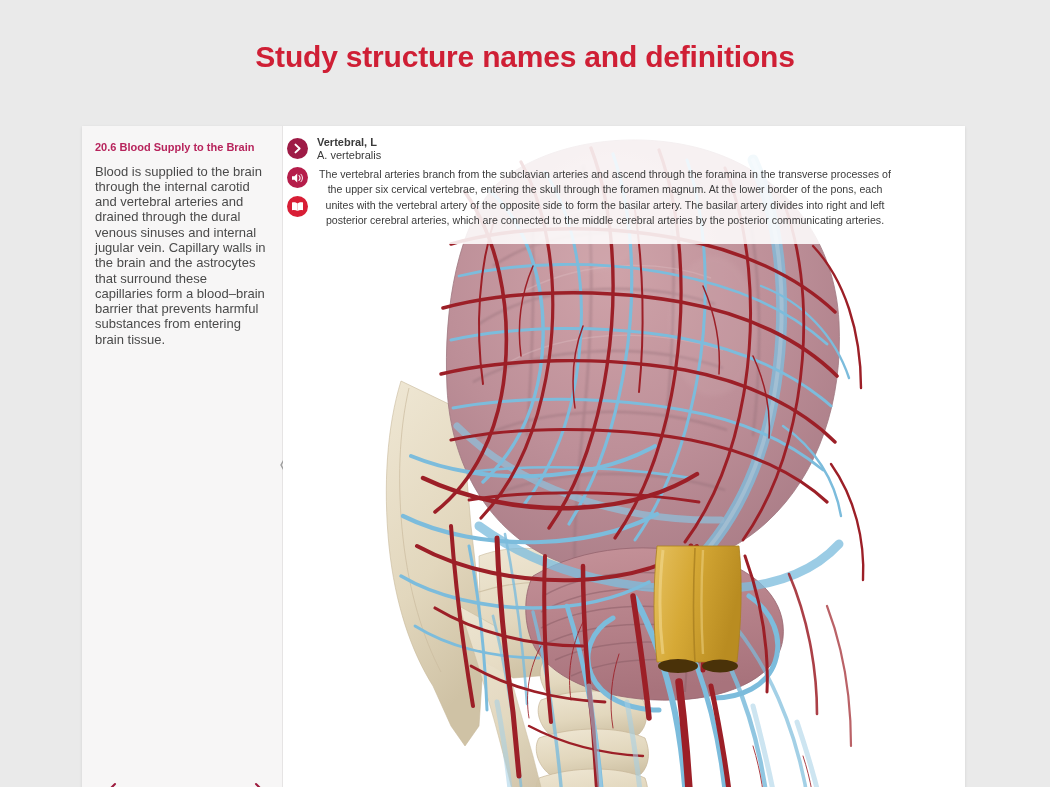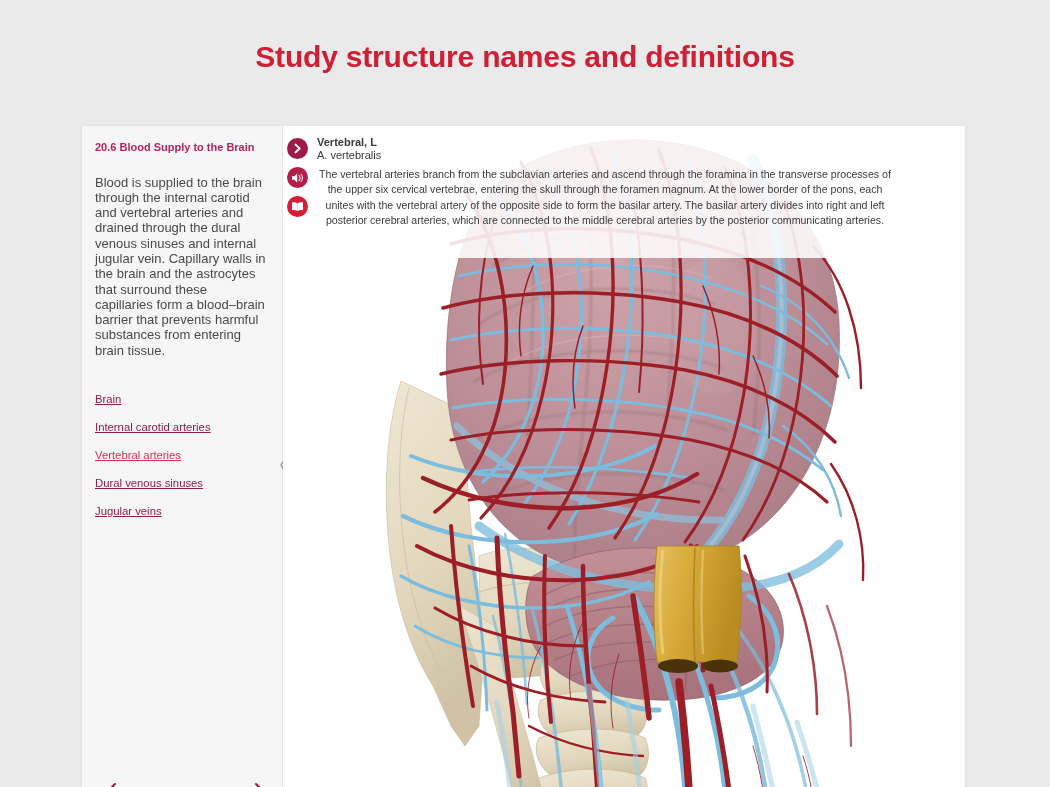--- a/index.html
+++ b/index.html
@@ -24,21 +24,21 @@
   }
   
   #sidebar {
     position: absolute; left: 0; top: 0; width: 201px; height: 100%;
     background: #f7f6f6;
     border-right: 1px solid #e6e4e4;
     padding: 14px 14px 0 13px;
   }
   #sidebar-heading {
     color: #b7245c; font-size: 11px; font-weight: bold;
-    line-height: 14.5px; margin-bottom: 20px;
+    line-height: 14.5px; margin-bottom: 9px;
   }
   #sidebar-body {
     color: #4a4a4a; font-size: 13px; line-height: 15.3px;
   }
   #sidebar-links { position: absolute; left: 13px; top: 266px; width: 180px; }
   .side-link {
     display: block; font-size: 11.3px; line-height: 14px;
     margin-bottom: 14px;
     text-decoration: underline; cursor: pointer;
   }
@@ -58,21 +58,21 @@
   #nav-prev { left: 20px; }
   #nav-next { left: 170px; }
   
   #main {
     position: absolute; left: 201px; top: 0;
     width: 682px; height: 100%;
     background: #ffffff;
     overflow: hidden;
   }
   #info-panel {
-    position: absolute; left: 0; top: 0; width: 682px; height: 132px;
+    position: absolute; left: 0; top: 0; width: 682px; height: 118px;
     background: rgba(255,255,255,0.87);
     z-index: 4;
     padding: 11px 0 0 0;
   }
   #info-icons {
     position: absolute; left: 4px; top: 12px;
     width: 30px;
   }
   .circ-icon {
     width: 21px; height: 21px; border-radius: 50%;
@@ -126,27 +126,20 @@
 
 <div id="page-title">Study structure names and definitions</div>
 
 <div id="app-card">
 
   <div id="sidebar">
     <div id="sidebar-heading">20.6 Blood Supply to the Brain</div>
     <div id="sidebar-body">Blood is supplied to the brain through the internal carotid and vertebral arteries and drained through the dural venous sinuses and internal jugular vein. Capillary walls in the brain and the astrocytes that surround these capillaries form a blood–brain barrier that prevents harmful substances from entering brain tissue.</div>
   </div>
 
-  <div id="sidebar-links">
-    <a class="side-link normal">Brain</a>
-    <a class="side-link normal">Internal carotid arteries</a>
-    <a class="side-link active">Vertebral arteries</a>
-    <a class="side-link normal">Dural venous sinuses</a>
-    <a class="side-link normal">Jugular veins</a>
-  </div>
 
   <div id="collapse-handle">
     <svg width="9" height="20" viewBox="0 0 9 20">
         <path d="M7 1 L2 10 L7 19" fill="none" stroke="#9d9d9d" stroke-width="1.4"></path>
       </svg>
   </div>
 
   <div id="nav-prev">
     <svg width="17" height="22" viewBox="0 0 17 22">
         <path d="M13 2 L4 11 L13 20" fill="none" stroke="#9e1b3e" stroke-width="2.1" stroke-linecap="round" stroke-linejoin="round"></path>

